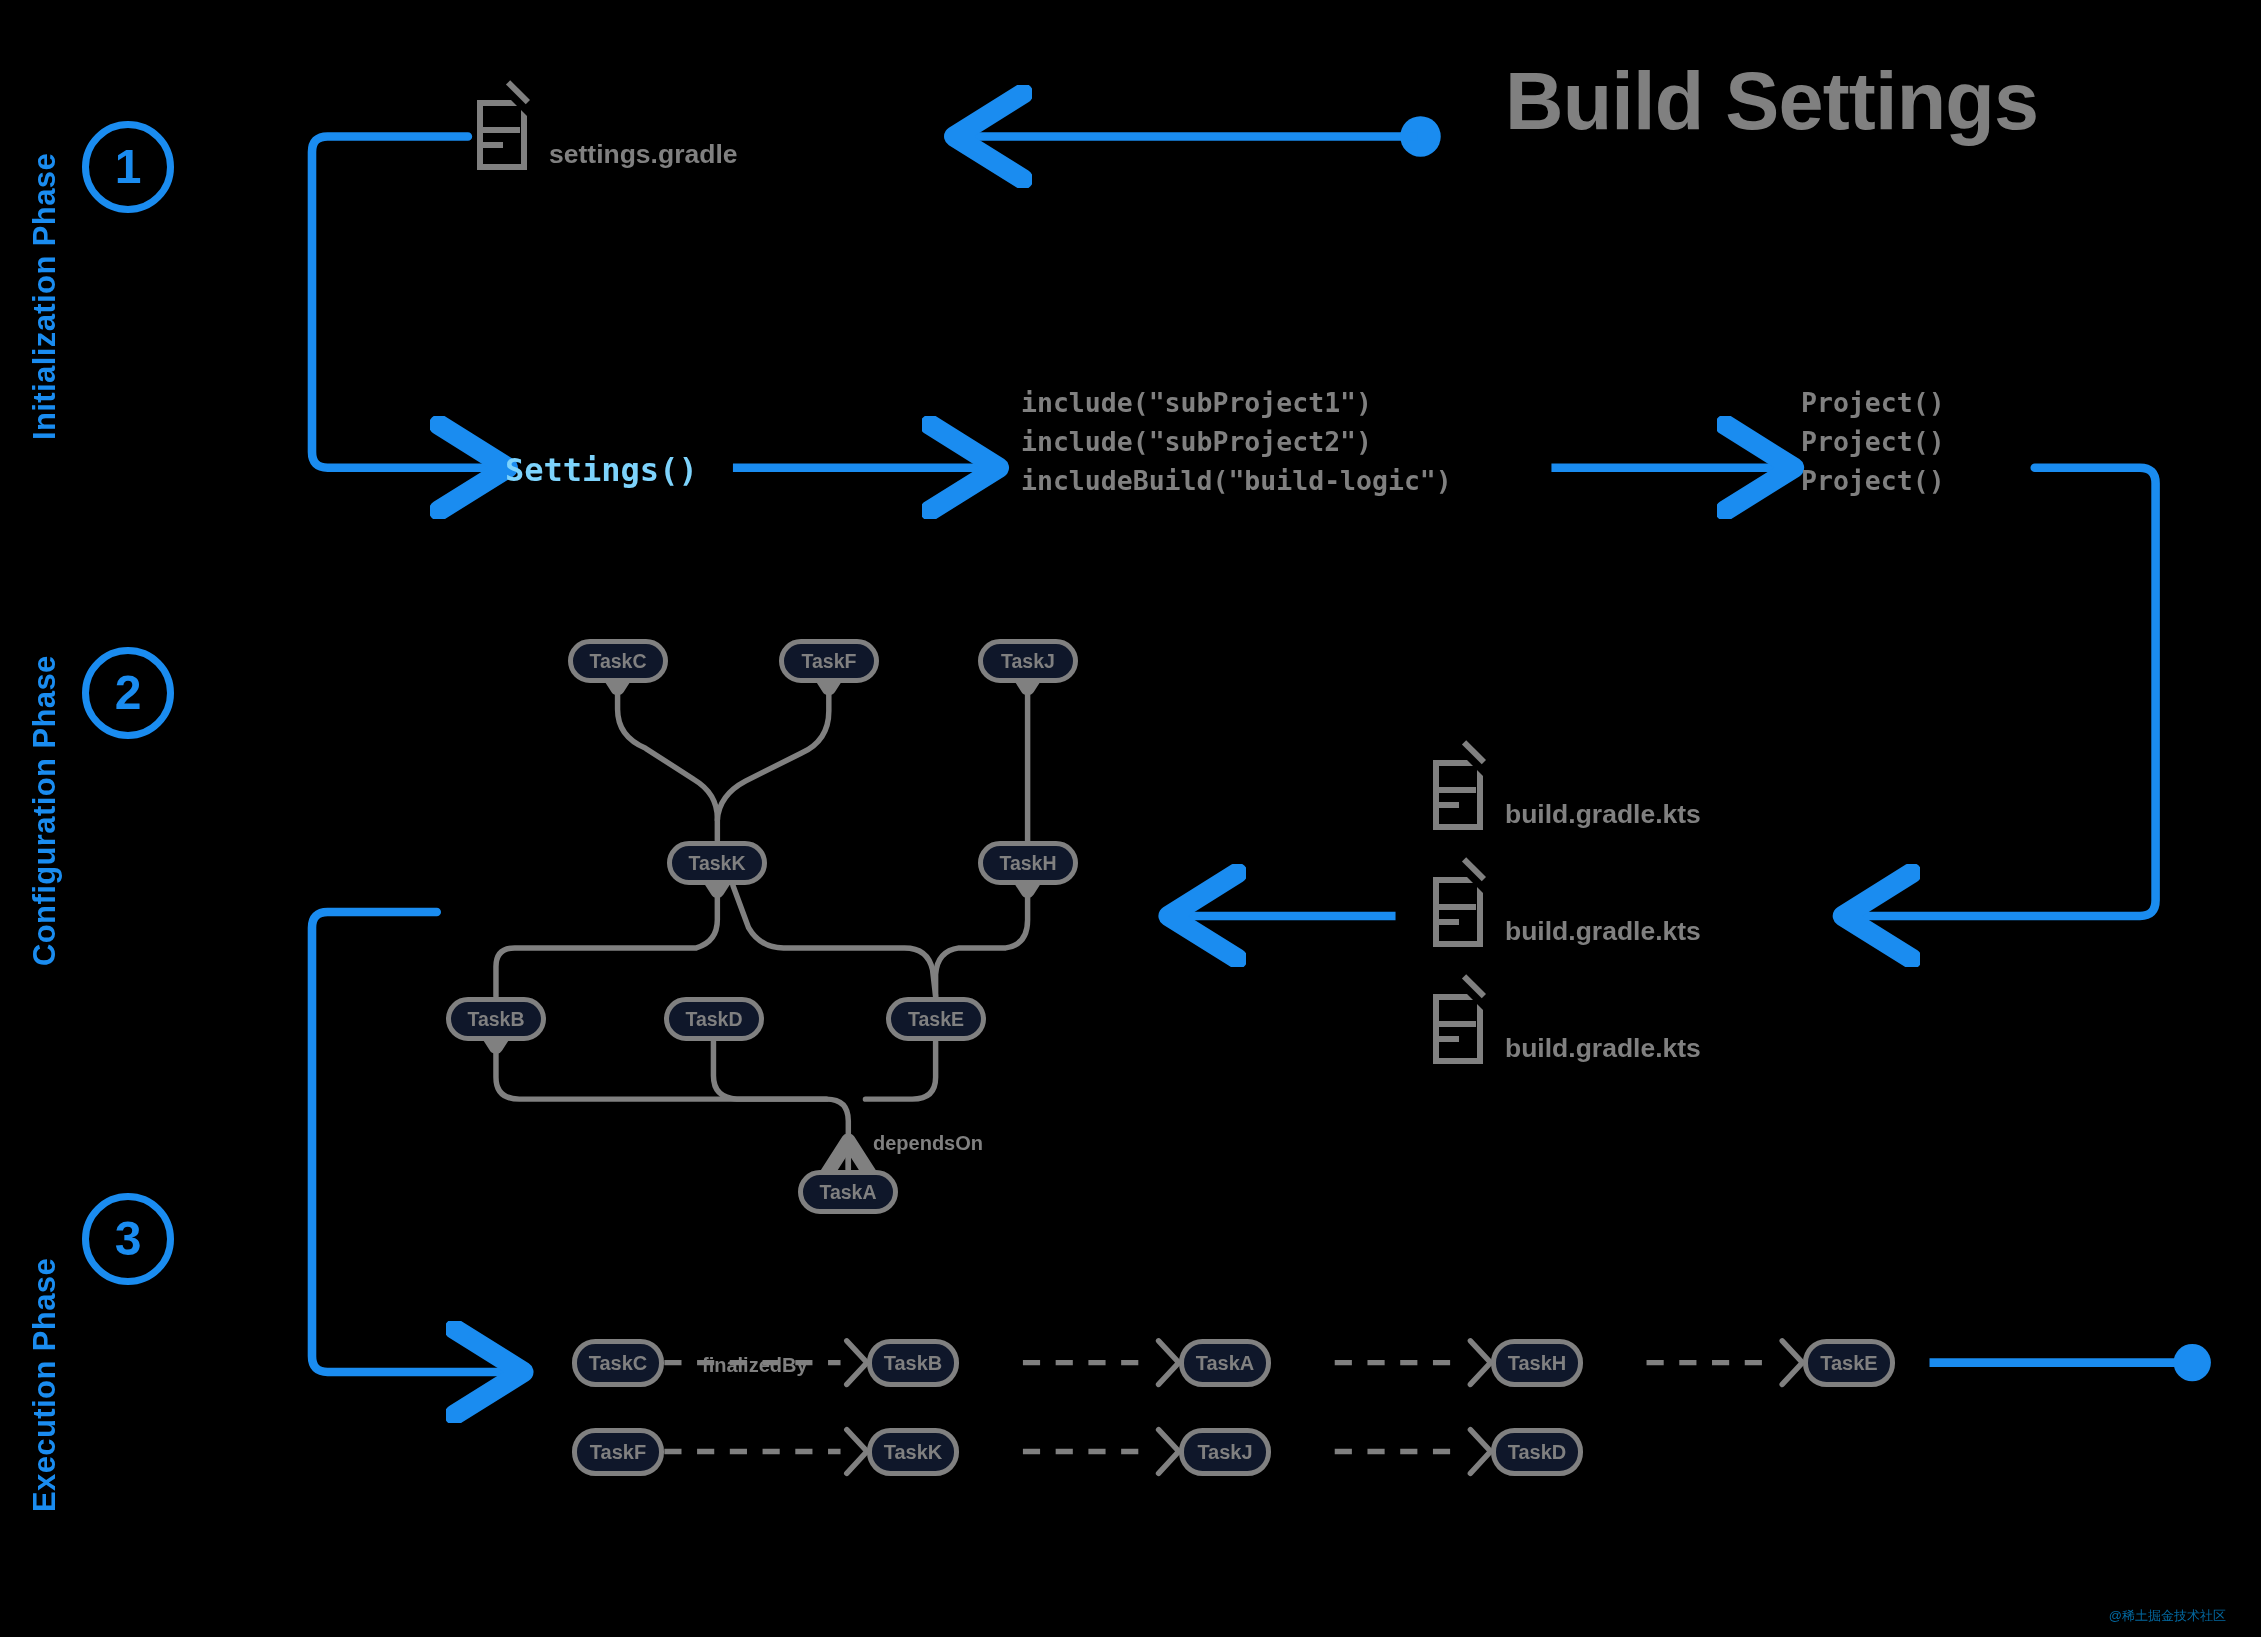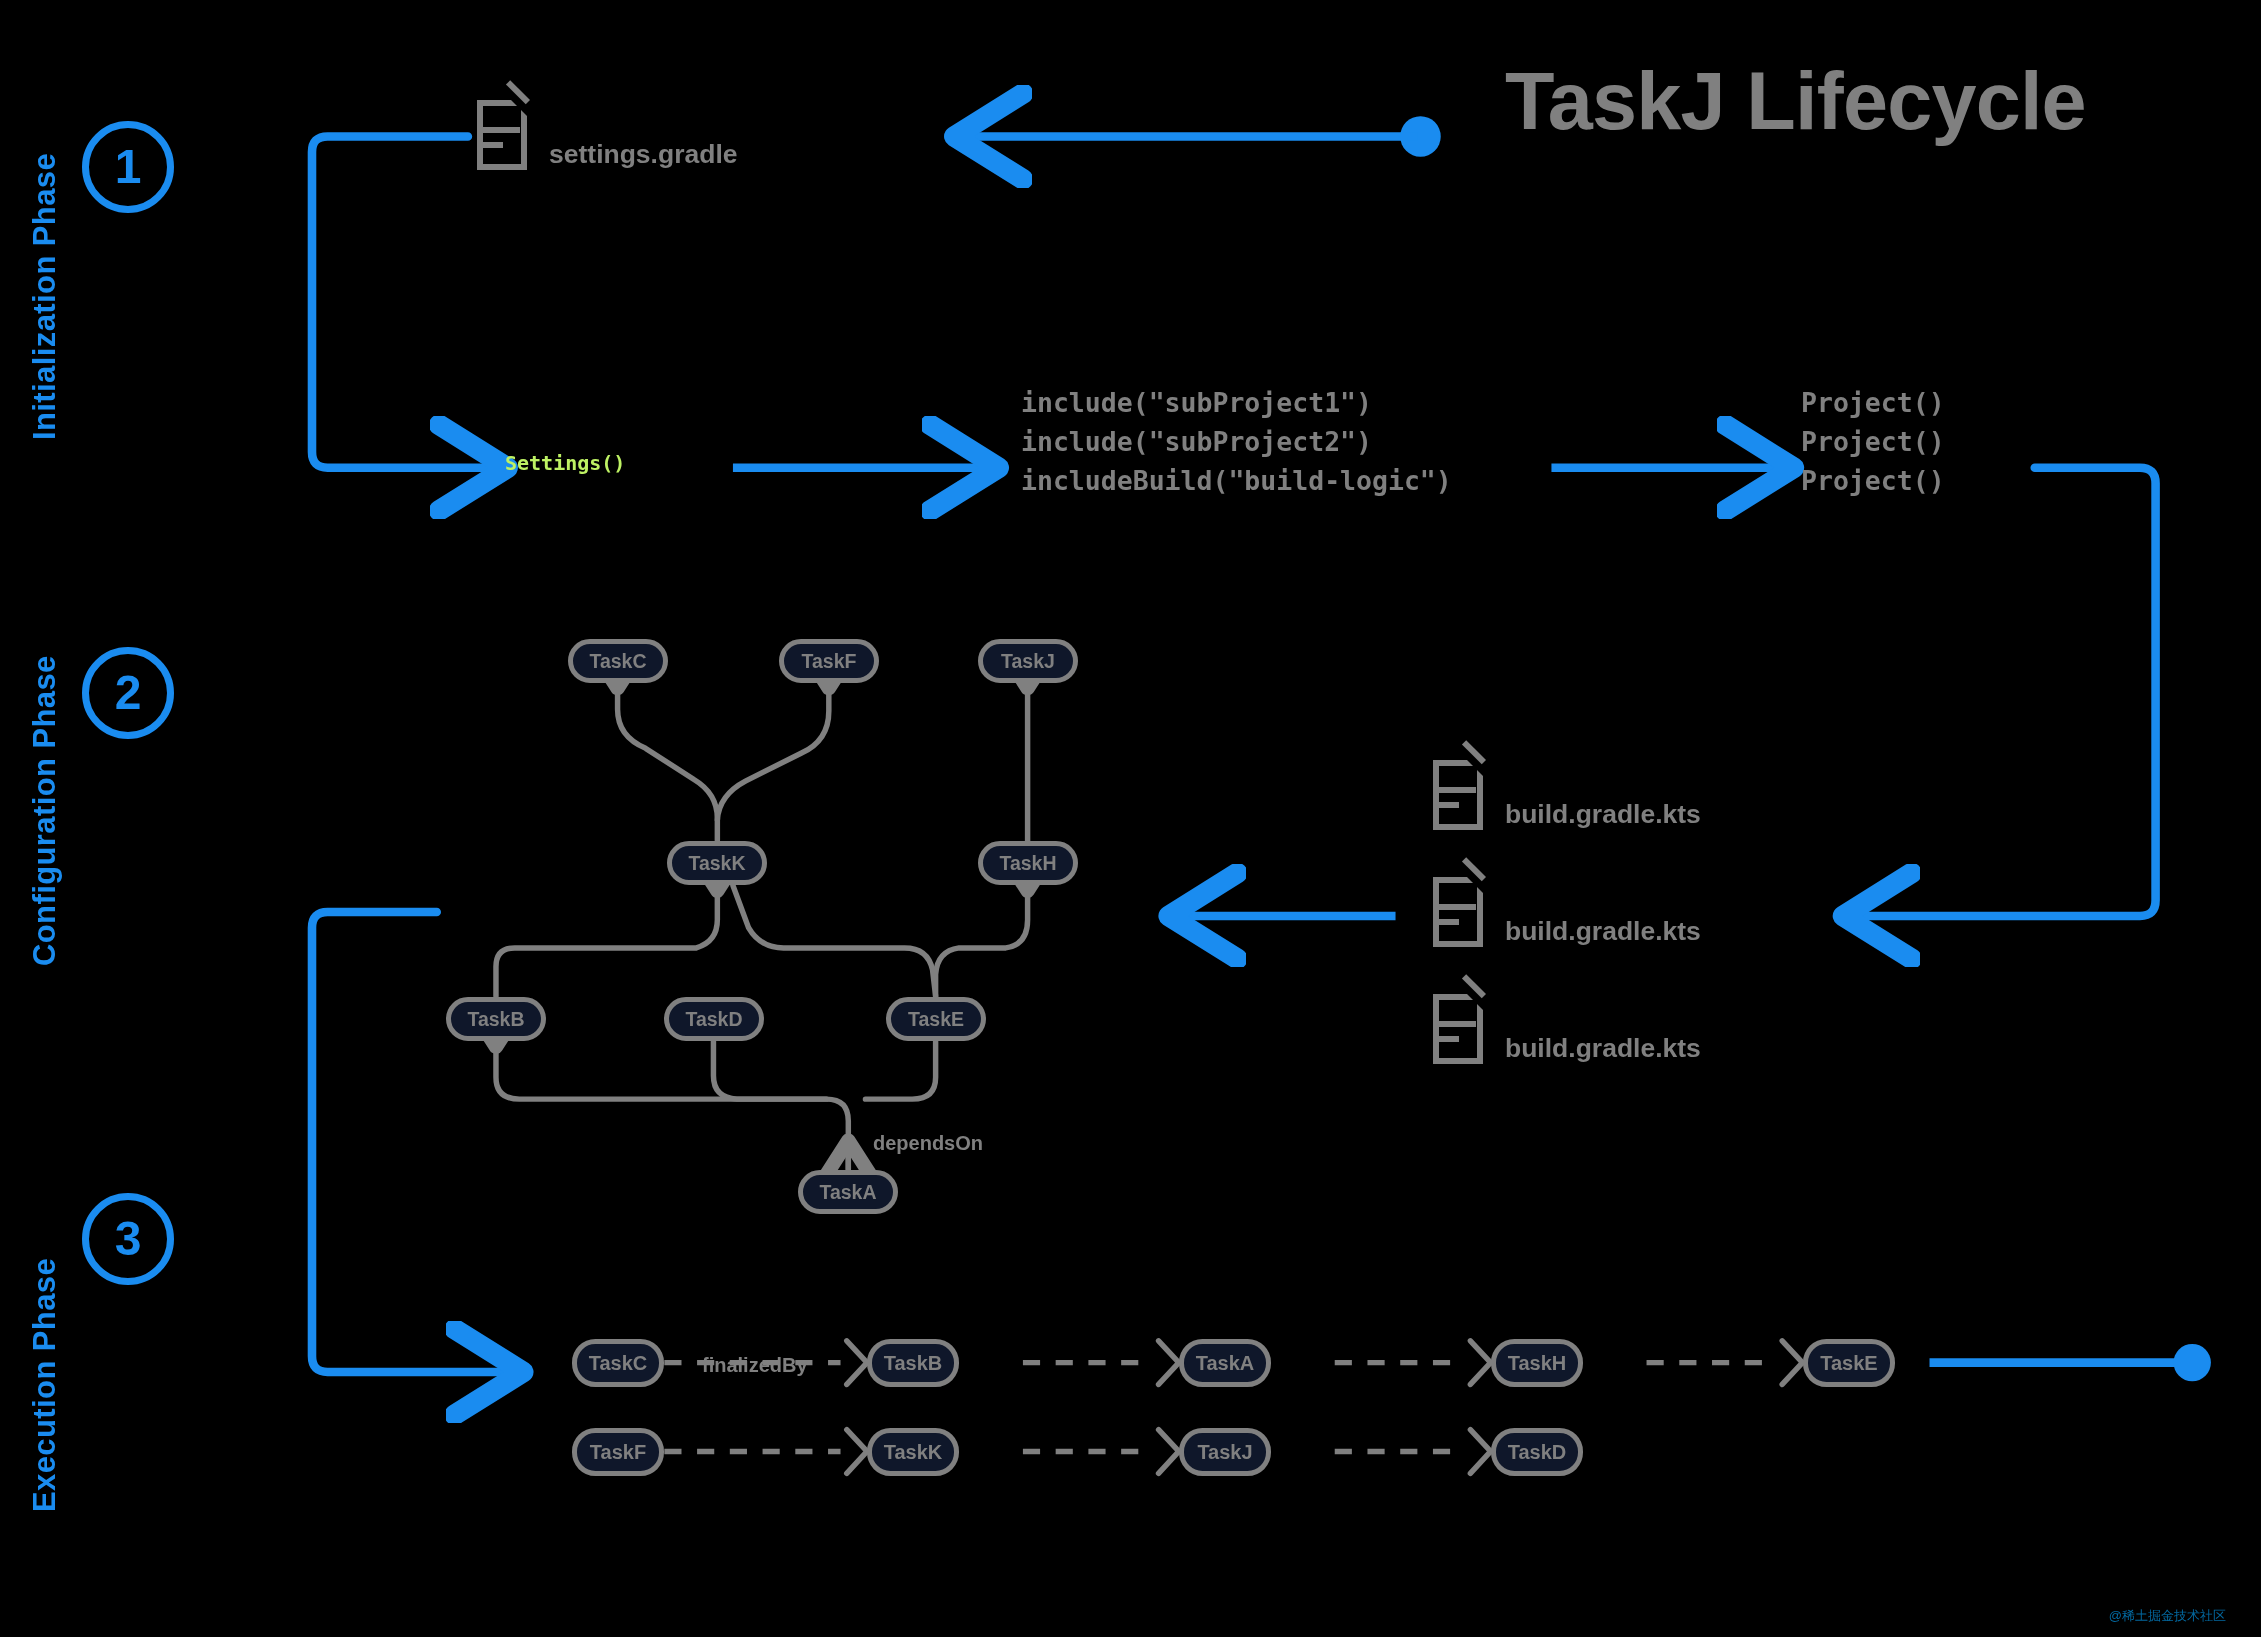--- a/index.html
+++ b/index.html
@@ -131,23 +131,23 @@
     position: absolute;
     color: #808080;
     font-family: "DejaVu Sans Mono", "Liberation Mono", monospace;
     font-size: 26.5px;
     line-height: 1.42;
     white-space: pre;
     font-weight: bold;
   }
   .label-mono {
     position: absolute;
-    color: #bef264;
+    color: #7dd3fc;
     font-family: "DejaVu Sans Mono", "Liberation Mono", monospace;
-    font-size: 20px;
+    font-size: 32px;
     font-weight: bold;
     white-space: nowrap;
   }
 
   
   .task {
     position: absolute;
     width: 100px; height: 44px;
     border: 5.5px solid #808080;
     border-radius: 22px;
@@ -270,21 +270,21 @@
       <line x1="1312" y1="1862" x2="1478" y2="1862"></line>
       <line x1="1712" y1="1862" x2="1878" y2="1862"></line>
     </g>
     <g fill="none" stroke="#808080" stroke-width="7" stroke-linecap="round" stroke-linejoin="round">
       <path d="M 1086 1834 L 1112 1862 L 1086 1890"></path>
       <path d="M 1486 1834 L 1512 1862 L 1486 1890"></path>
       <path d="M 1886 1834 L 1912 1862 L 1886 1890"></path>
     </g>
   </svg>
 
-  <div class="title">TaskJ Lifecycle</div>
+  <div class="title">Build Settings</div>
 
   <div class="phase" id="phase1">
     <div class="phase-circle">1</div>
     <div class="phase-label">Initialization Phase</div>
   </div>
 
   <div class="phase" id="phase2">
     <div class="phase-circle">2</div>
     <div class="phase-label">Configuration Phase</div>
   </div>

